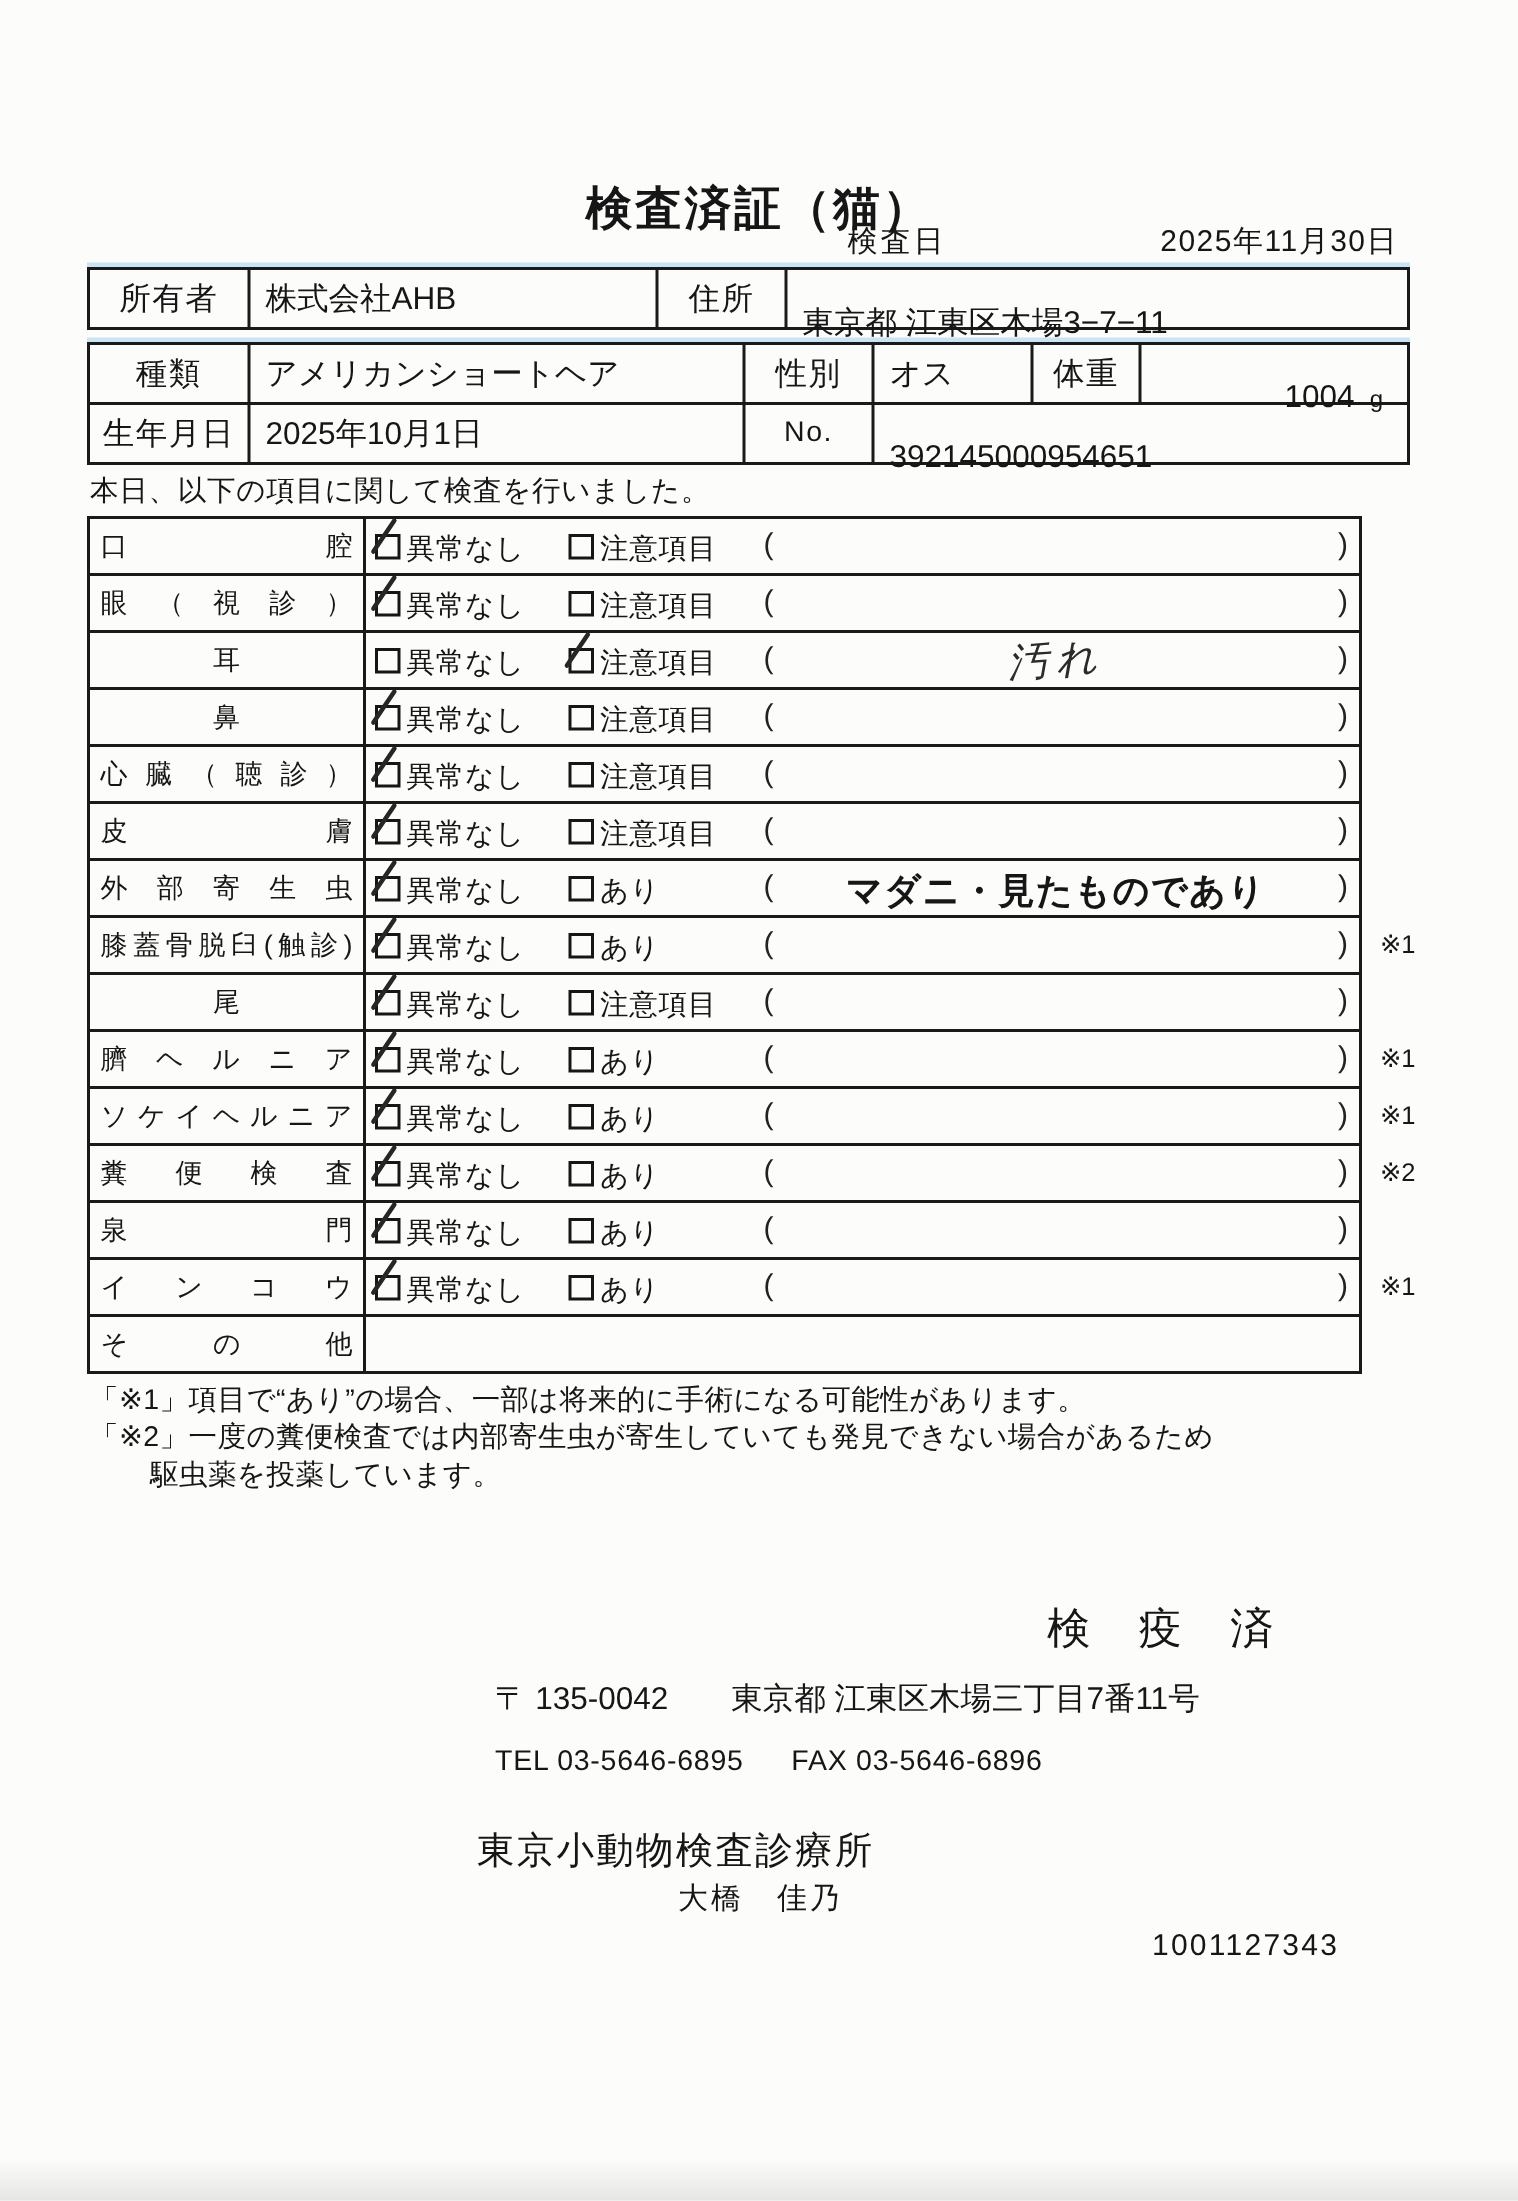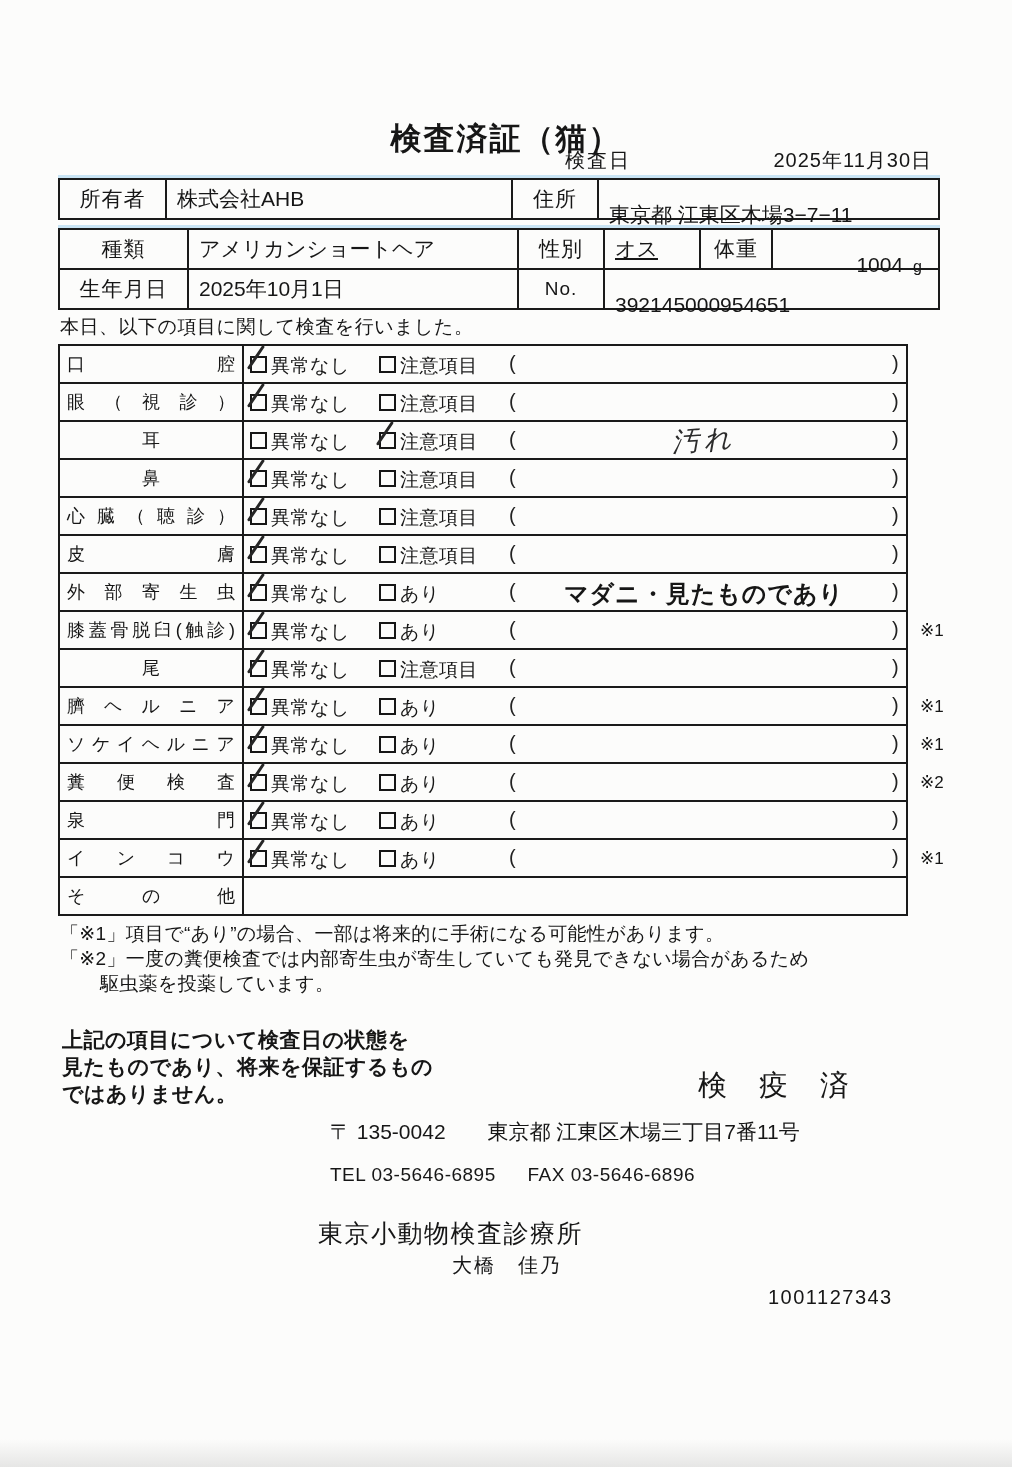--- a/index.html
+++ b/index.html
@@ -25,22 +25,22 @@
   .date-value{top:147px;right:80px;font-size:20px;letter-spacing:1px;}
   
   .tbl{border:2px solid #1a1a1a;box-shadow:0 -3px 0 rgba(140,200,235,.45);}
   .trow{display:flex;height:38px;align-items:stretch;}
   .trow + .trow{border-top:2px solid #1a1a1a;}
   .cell{display:flex;align-items:center;font-size:21px;box-sizing:border-box;padding:0 10px;white-space:nowrap;}
   .cell.hdr{justify-content:center;letter-spacing:1px;}
   .cell.rb{border-right:2px solid #1a1a1a;}
   .tblA{top:178px;left:58px;width:878px;}
   .tblB{top:228px;left:58px;width:878px;}
-  .w-owner{width:107px;} .w-ownerval{width:346px;} .w-addr{width:86px;} .w-flex{flex:1;margin-top:31px;}
-  .w-breed{width:129px;} .w-breedval{width:330px;} .w-sex{width:86px;} .w-sexval{width:96px;text-decoration:underline;} .w-wt{width:72px;}
+  .w-owner{width:107px;} .w-ownerval{width:272px;} .w-addr{width:86px;} .w-flex{flex:1;margin-top:31px;}
+  .w-breed{width:107px;} .w-breedval{width:330px;} .w-sex{width:86px;} .w-sexval{width:106px;} .w-wt{width:72px;}
   .weight-cell{justify-content:flex-end;padding-right:16px;}
   .weight-unit{font-size:16px;margin-left:10px;position:relative;top:2px;}
   
   .intro{top:314px;left:60px;font-size:19px;letter-spacing:.5px;}
   
   .exam{top:344px;left:58px;width:846px;border:2px solid #1a1a1a;}
   .erow{position:relative;height:36px;display:flex;}
   .erow + .erow{border-top:2px solid #1a1a1a;}
   .elabel{width:168px;border-right:2px solid #1a1a1a;display:flex;justify-content:space-between;align-items:center;
           padding:0 7px;font-size:18px;box-sizing:content-box;}
@@ -355,25 +355,20 @@
         <div class="econtent"></div>
       </div>
     </div>
 
   <div class="abs footnotes">
     <div>「※1」項目で“あり”の場合、一部は将来的に手術になる可能性があります。</div>
     <div>「※2」一度の糞便検査では内部寄生虫が寄生していても発見できない場合があるため</div>
     <div class="indent">駆虫薬を投薬しています。</div>
   </div>
 
-  <div class="abs disclaimer">
-    <div>上記の項目について検査日の状態を</div>
-    <div>見たものであり、将来を保証するもの</div>
-    <div>ではありません。</div>
-  </div>
 
   <div class="abs stamp">検 疫 済</div>
 
   <div class="abs addr-line">
     <span>〒 135-0042</span>
     <span class="gap">東京都 江東区木場三丁目7番11号</span>
   </div>
 
   <div class="abs tel-line">
     <span>TEL 03-5646-6895</span>

